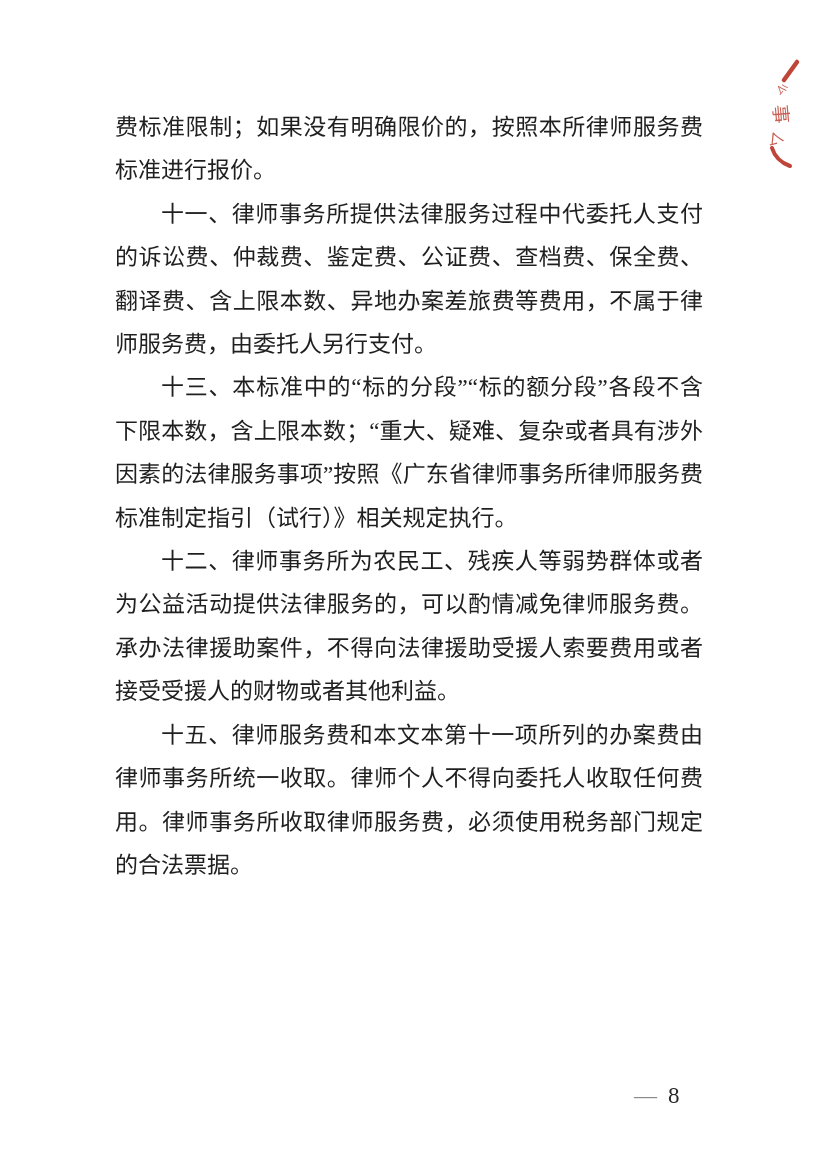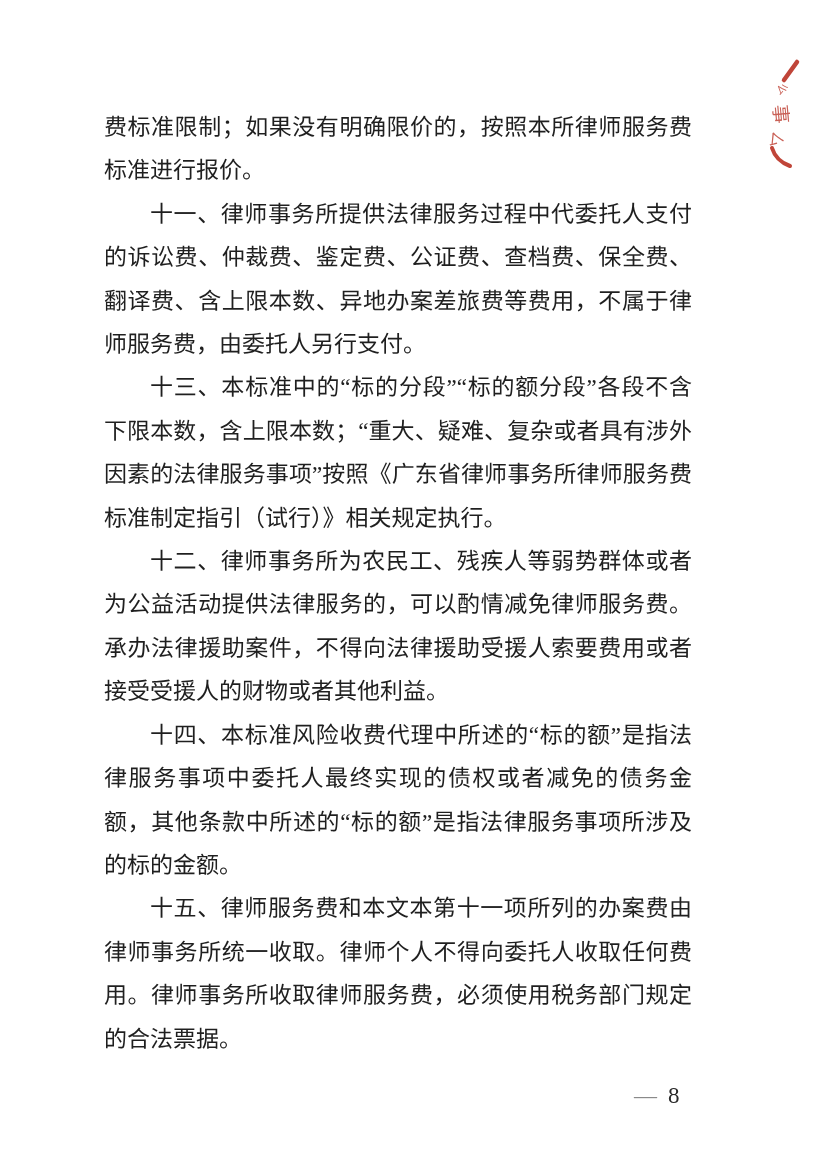--- a/index.html
+++ b/index.html
@@ -11,21 +11,21 @@
     position: relative;
     width: 827px;
     height: 1170px;
     background: #ffffff;
     overflow: hidden;
     font-family: "Liberation Serif", "DejaVu Serif", serif;
   }
   
   .content {
     position: absolute;
-    left: 104px;
+    left: 115px;
     top: 106px;
     width: 588px;
     color: #1f1f1f;
     font-size: 23px;
     line-height: 43.4px;
     text-align: justify;
     text-justify: inter-ideograph;
     line-break: strict;
     font-family: Liberation Serif, serif;
   }
@@ -88,21 +88,20 @@
       <text x="17" y="90" font-size="16" text-anchor="middle" transform="rotate(100 17 84)">厶</text>
       <path d="M12,92 Q16,105 30,110" stroke-width="4"></path>
     </svg>
   </div>
 
   <main class="content">
     <p class="para">费标准限制；如果没有明确限价的，按照本所律师服务费标准进行报价。</p>
     <p class="para indent">十一、律师事务所提供法律服务过程中代委托人支付的诉讼费、仲裁费、鉴定费、公证费、查档费、保全费、翻译费、含上限本数、异地办案差旅费等费用，不属于律师服务费，由委托人另行支付。</p>
     <p class="para indent">十三、本标准中的“标的分段”“标的额分段”各段不含下限本数，含上限本数；“重大、疑难、复杂或者具有涉外因素的法律服务事项”按照《广东省律师事务所律师服务费标准制定指引（试行）》相关规定执行。</p>
     <p class="para indent">十二、律师事务所为农民工、残疾人等弱势群体或者为公益活动提供法律服务的，可以酌情减免律师服务费。承办法律援助案件，不得向法律援助受援人索要费用或者接受受援人的财物或者其他利益。</p>
-    <p class="para indent">十四、本标准风险收费代理中所述的“标的额”是指法律服务事项中委托人最终实现的债权或者减免的债务金额，其他条款中所述的“标的额”是指法律服务事项所涉及的标的金额。</p>
     <p class="para indent">十五、律师服务费和本文本第十一项所列的办案费由律师事务所统一收取。律师个人不得向委托人收取任何费用。律师事务所收取律师服务费，必须使用税务部门规定的合法票据。</p>
   </main>
 
   <div class="page-footer">
     <span class="dash">—</span><span class="num">8</span>
   </div>
 
 </div>
 
 </body></html>

